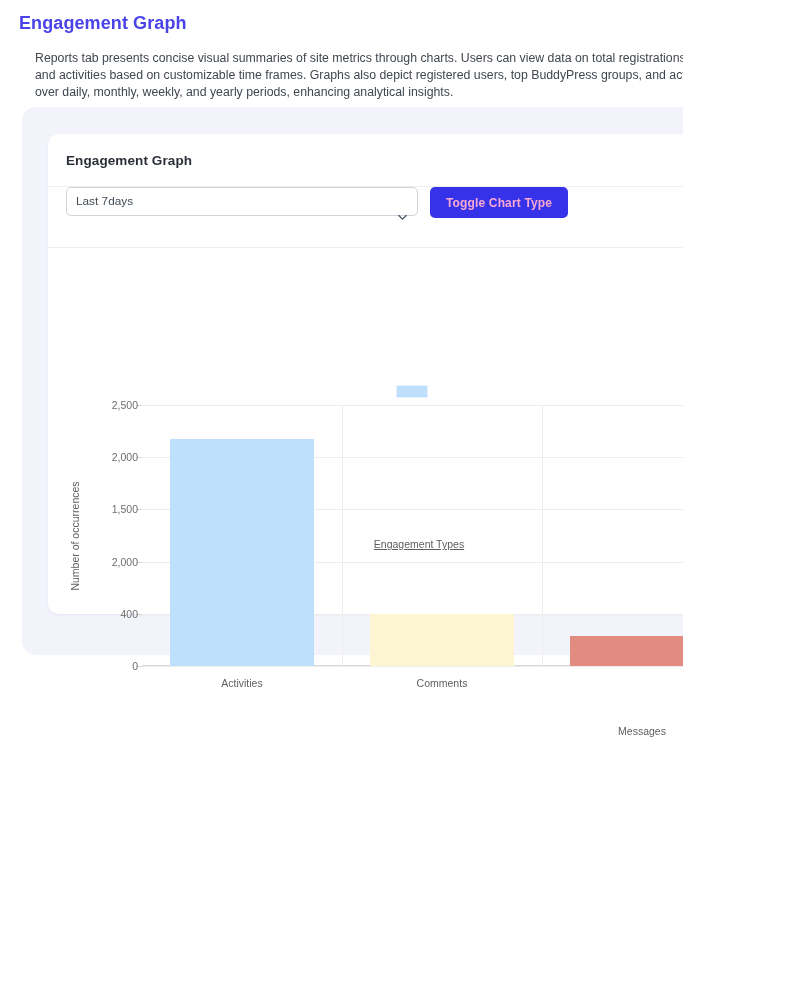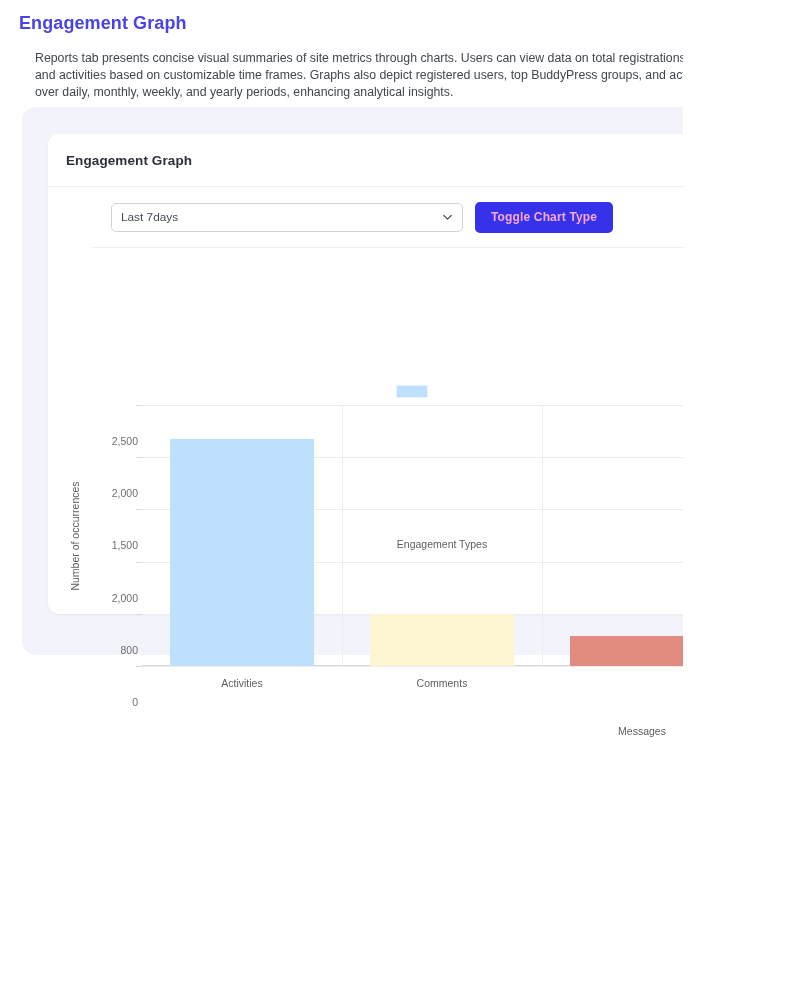--- a/index.html
+++ b/index.html
@@ -41,23 +41,22 @@
     display: flex; align-items: center;
     border-bottom: 1px solid #eceef2;
   }
   .card-title {
     font-size: 13.5px; font-weight: 700; color: #2b3038; letter-spacing: .1px;
   }
 
   
   .controls {
     height: 61px; padding: 0 18px;
-    display: flex; align-items: center; gap: 12px;
+    display: flex; gap: 12px;
     border-bottom: 1px solid #eceef2;
-    margin-left: 45px;
   }
   .select-wrap { position: relative; width: 352px; }
   .select-box {
     width: 100%; height: 29px;
     border: 1px solid #ced4da; border-radius: 5px;
     background: #fff; color: #414b56;
     font-size: 11.8px; font-family: "Liberation Sans", sans-serif;
     padding: 0 28px 0 9px; line-height: 27px;
     display: flex; align-items: center;
   }
@@ -96,21 +95,21 @@
   .axis-line-x {
     position: absolute; left: 0; bottom: 0; width: 100%;
     height: 1px; background: #d8d8d8;
   }
   .tick-mark {
     position: absolute; left: -6px; width: 6px; height: 1px; background: #d8d8d8;
   }
   .ytick-label {
     position: absolute; right: 604px; width: 80px;
     text-align: right; font-size: 10.5px; color: #6e6e6e;
-    transform: translateY(-50%); white-space: nowrap; margin-top: 36px;
+    transform: translateY(-50%); white-space: nowrap;
   }
   .cat-divider {
     position: absolute; top: 0; width: 1px; height: 100%;
     background: #ededed;
   }
   .bar { position: absolute; bottom: 0; }
   .xtick-label {
     position: absolute; top: 272px;
     text-align: right; font-size: 10.5px; color: #5e5e5e;
     transform: translateX(-50%); white-space: nowrap;
@@ -163,21 +162,21 @@
 
         <div class="yaxis-title">Number of occurrences</div>
 
         <div class="plot" id="plot">
           <div class="axis-line-x"></div>
         <div class="gridline" style="top: 261px;"></div>
             <div class="tick-mark" style="top: 261px;"></div>
             <div class="ytick-label" style="top: 261px;">0</div>
             <div class="gridline" style="top: 208.8px;"></div>
             <div class="tick-mark" style="top: 208.8px;"></div>
-            <div class="ytick-label" style="top: 208.8px;">800</div>
+            <div class="ytick-label" style="top: 208.8px;">400</div>
             <div class="gridline" style="top: 156.6px;"></div>
             <div class="tick-mark" style="top: 156.6px;"></div>
             <div class="ytick-label" style="top: 156.6px;">2,000</div>
             <div class="gridline" style="top: 104.4px;"></div>
             <div class="tick-mark" style="top: 104.4px;"></div>
             <div class="ytick-label" style="top: 104.4px;">1,500</div>
             <div class="gridline" style="top: 52.2px;"></div>
             <div class="tick-mark" style="top: 52.2px;"></div>
             <div class="ytick-label" style="top: 52.2px;">2,000</div>
             <div class="gridline" style="top: 0px;"></div>
@@ -186,18 +185,18 @@
             <div class="cat-divider" style="left: 200px;"></div>
             <div class="cat-divider" style="left: 400px;"></div>
             <div class="bar" title="Activities: 2170" style="left: 28px; width: 144px; height: 226.548px; background: rgb(191, 224, 253);"></div>
             <div class="xtick-label" style="left: 100px;">Activities</div>
             <div class="bar" title="Comments: 500" style="left: 228px; width: 144px; height: 52.2px; background: rgb(253, 244, 209);"></div>
             <div class="xtick-label" style="left: 300px;">Comments</div>
             <div class="bar" title="Messages: 290" style="left: 428px; width: 144px; height: 30.276px; background: rgb(226, 139, 128);"></div>
             <div class="xtick-label" style="left: 500px; margin-top: 48px;">Messages</div>
           </div>
 
-        <div class="xaxis-title" style="left:394px;">Engagement Types</div>
+        <div class="xaxis-title" style="left:371px;text-decoration:underline;">Engagement Types</div>
       </div>
 
     </div>
   </div>
 </div>
 
 </body></html>

